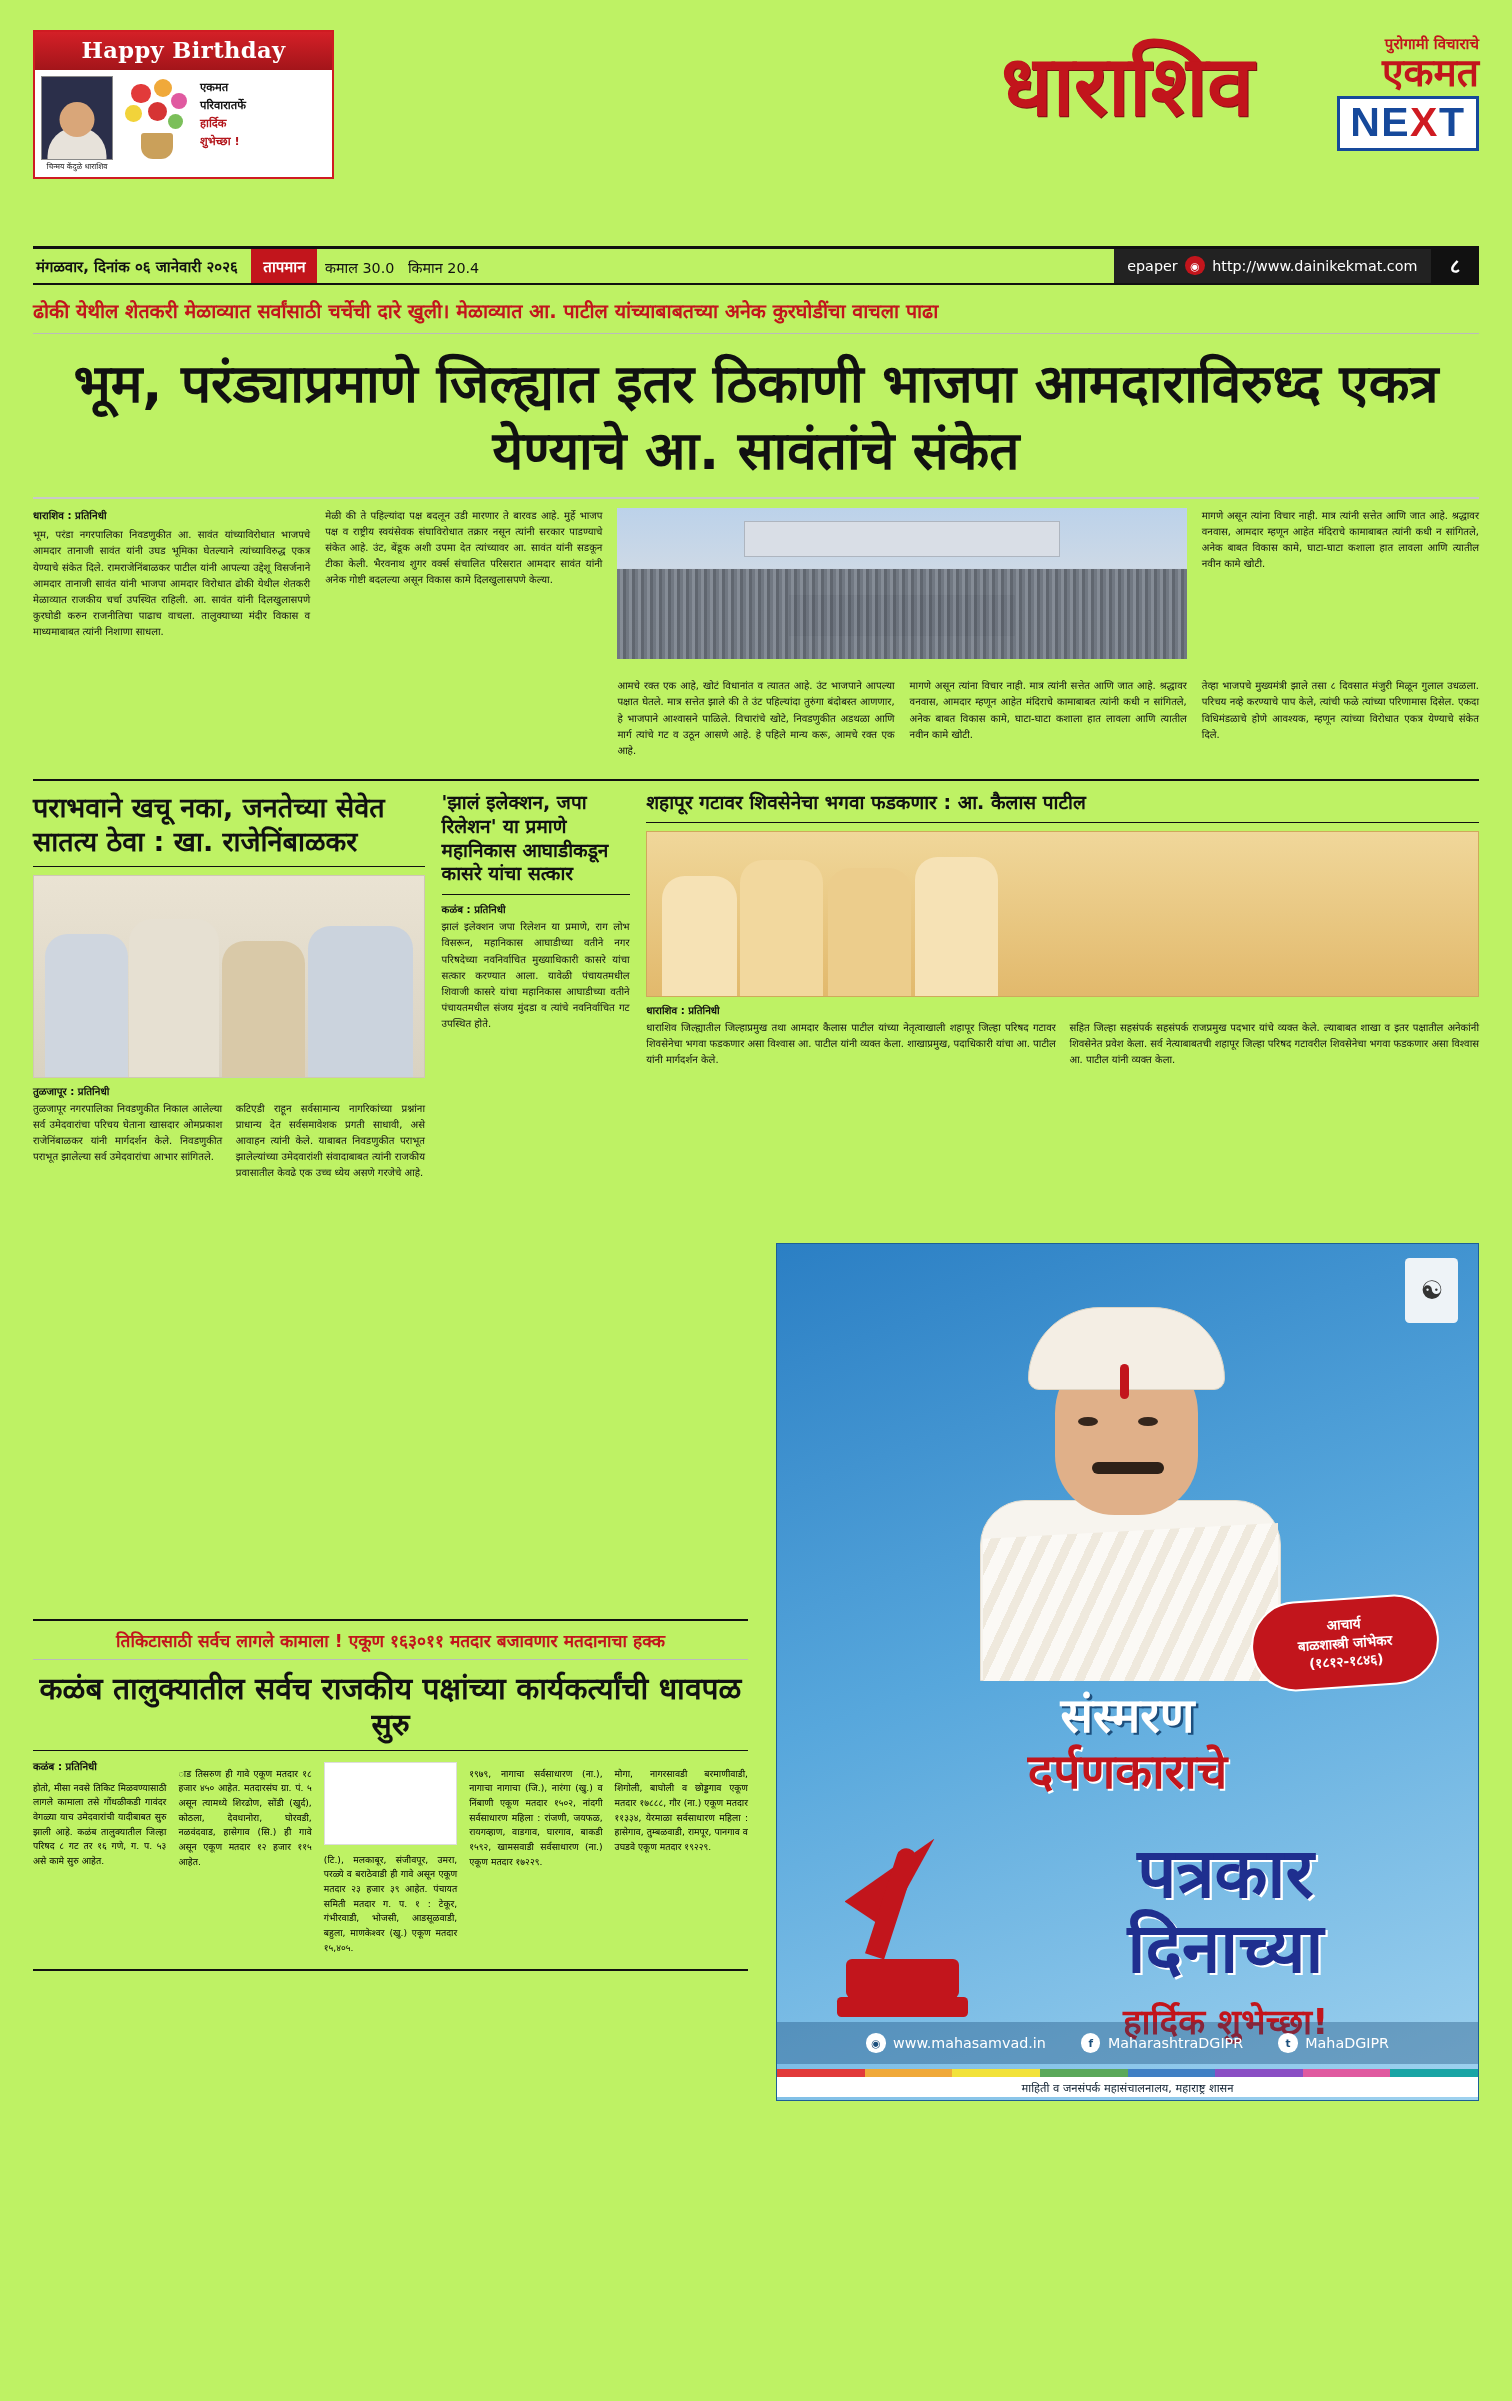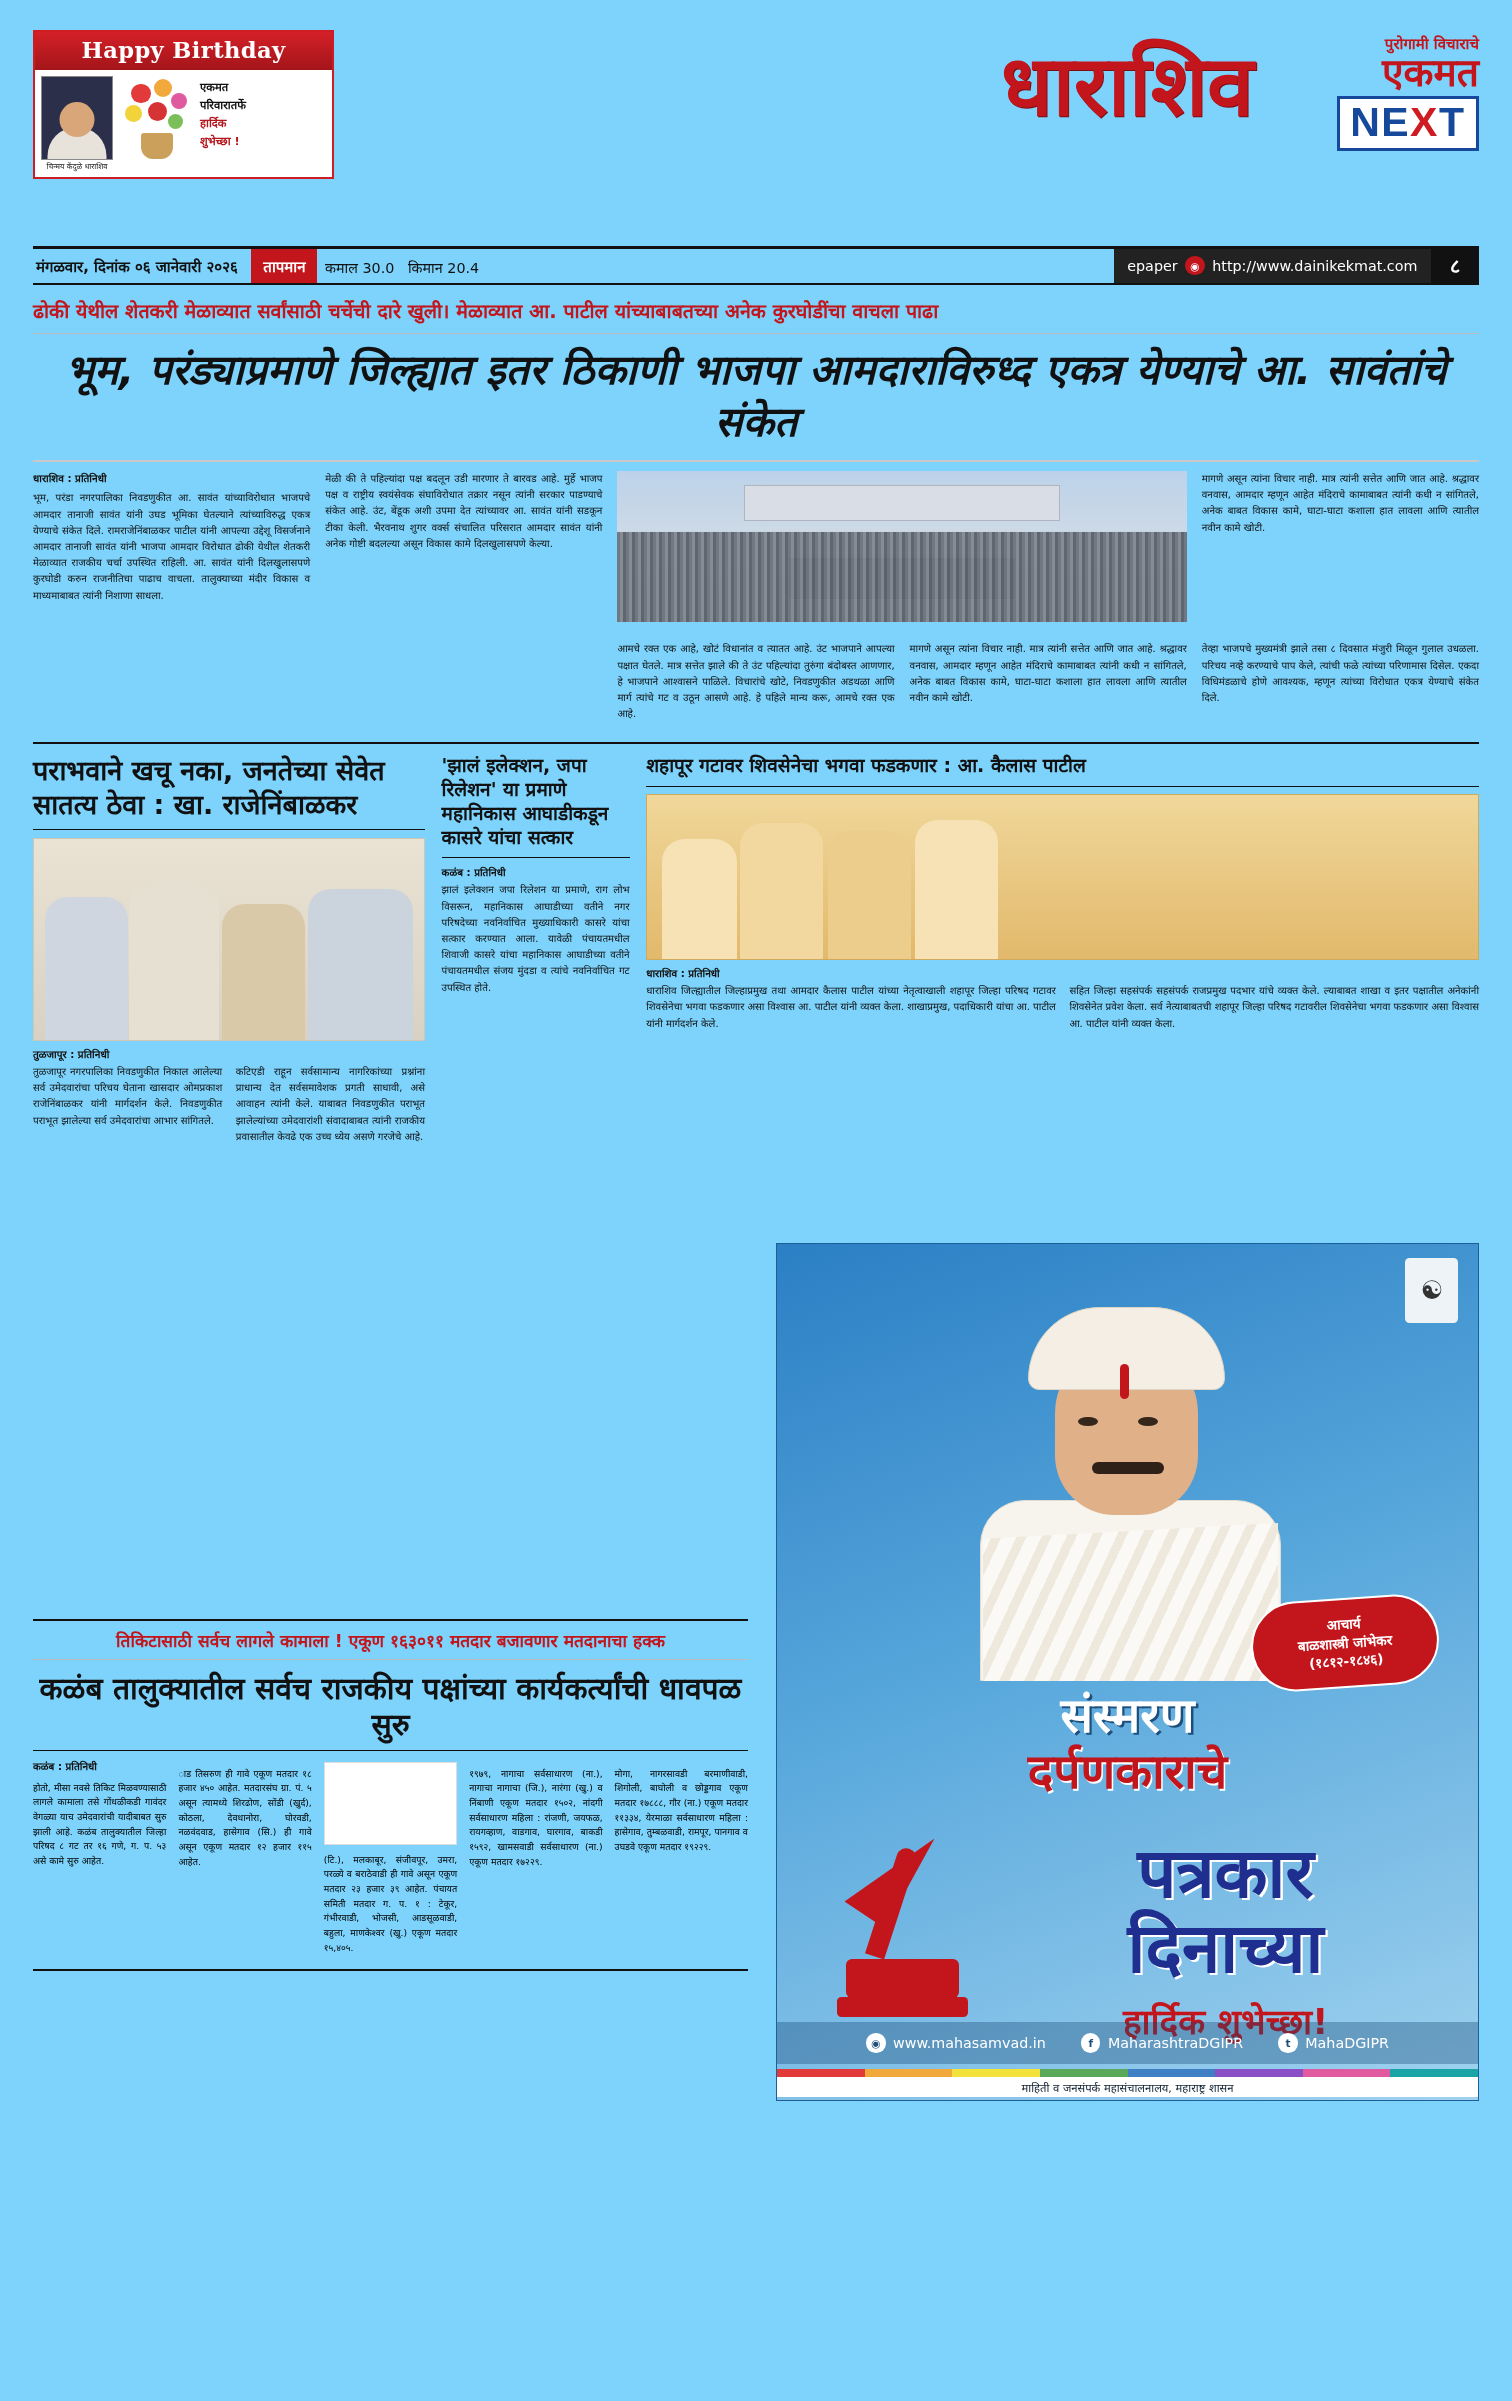--- a/index.html
+++ b/index.html
@@ -5,21 +5,21 @@
   * { box-sizing: border-box; }
   html, body { margin:0; padding:0; }
   body {
     width: 1512px;
     background: #e9e9e9;
     font-family: "DejaVu Sans", sans-serif;
   }
   .page {
     width: 1512px;
     height: 2401px;
-    background: #7dd3fc;
+    background: #bef264;
     position: relative;
     overflow: hidden;
     padding: 0;
   }
   
   .masthead {
     display: flex;
     align-items: flex-start;
     padding: 30px 33px 0 33px;
     height: 241px;
@@ -183,27 +183,26 @@
   
   .kicker {
     margin: 12px 33px 0 33px;
     color: #c2151c;
     font-weight: bold;
     font-size: 19.6px;
     border-bottom: 1.5px solid #bbb;
     padding-bottom: 9px;
   }
   .headline {
-    margin: 10px 33px 0 33px;
+    margin: 16px 33px 0 33px;
     text-align: center;
     font-weight: bold;
-    font-size: 41px;
+    font-size: 53px;
     line-height: 1.28;
     color: #111;
-    font-style: italic;
   }
   .hr-light { height:1.5px; background:#c9c9c9; margin: 12px 33px 0 33px;}
 
   
   .lead {
     margin: 9px 33px 0 33px;
     display: grid;
     grid-template-columns: repeat(5, 1fr);
     gap: 15px;
   }

